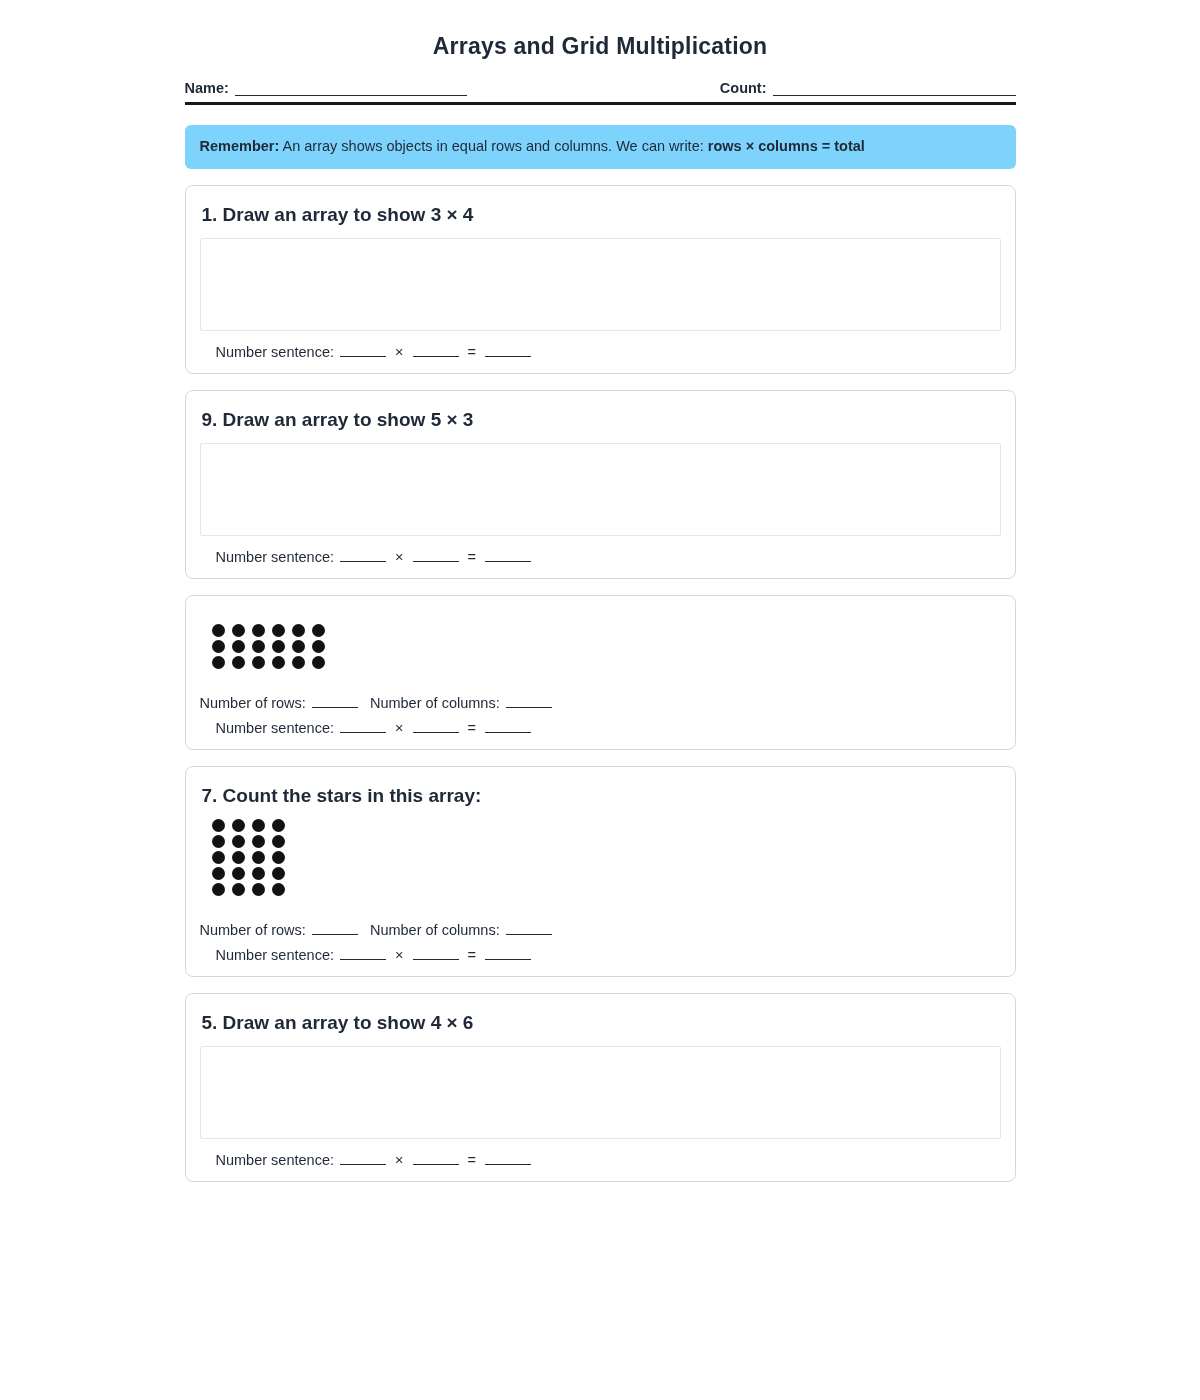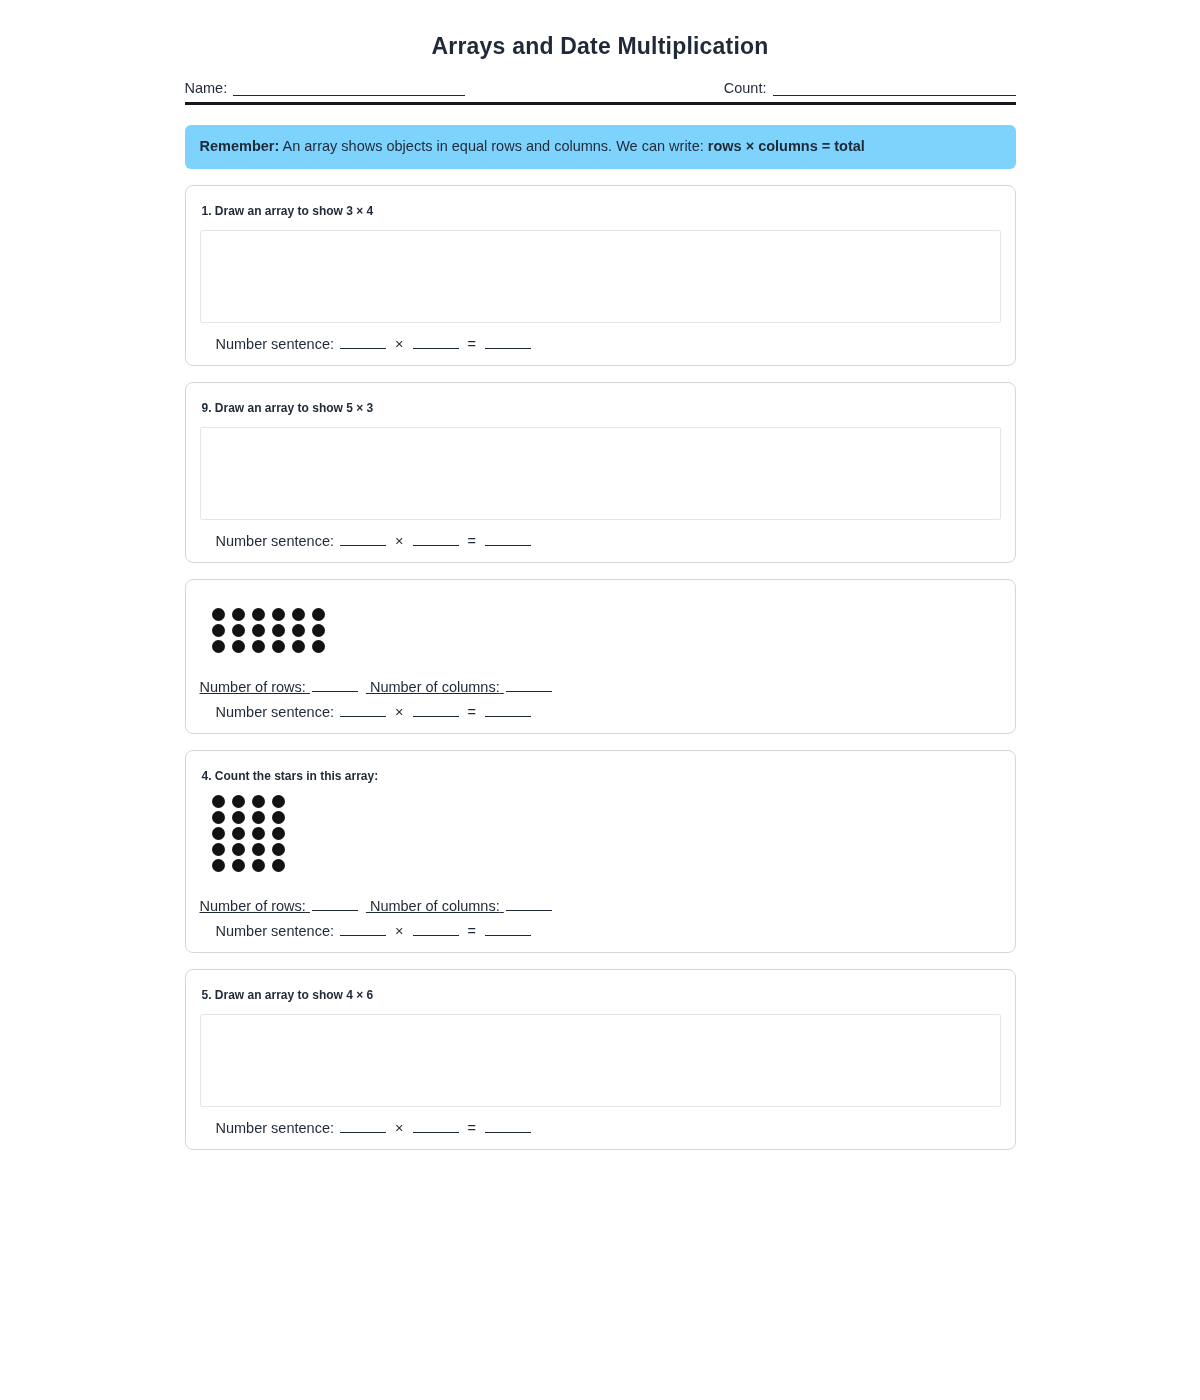--- a/index.html
+++ b/index.html
@@ -20,20 +20,21 @@
     font-weight: bold;
     text-align: center;
     letter-spacing: 0.2px;
     margin-bottom: 20px;
   }
   .name-date-row {
     display: flex;
     justify-content: space-between;
     align-items: flex-end;
     font-size: 14.5px;
+    font-weight: bold;
   }
   .nd-group { display: flex; align-items: flex-end; }
   .nd-label { white-space: nowrap; padding-right: 6px; }
   .write-line {
     display: inline-block;
     height: 15px;
     border-bottom: 1.6px solid #1f2937;
   }
   .name-line { width: 232px; }
   .date-line { width: 243px; }
@@ -51,21 +52,21 @@
     line-height: 1.1;
   }
   .bold { font-weight: bold; }
   .card {
     margin-top: 16px;
     border: 1px solid #d4d8dd;
     border-radius: 8px;
     padding: 16px 14px 13px 14px;
   }
   .card-heading {
-    font-size: 12px;
+    font-size: 19px;
     font-weight: bold;
     margin: 2px 0 12px 2px;
   }
   .draw-box {
     border: 1px solid #e4e7ea;
     border-radius: 2px;
     height: 93px;
     background: #ffffff;
   }
   .sentence-line {
@@ -91,31 +92,30 @@
   .dot {
     width: 13px;
     height: 13px;
     border-radius: 50%;
     background: #121212;
   }
   .rows-cols-line {
     font-size: 14.5px;
     margin-bottom: 9px;
     white-space: nowrap;
-    text-decoration: underline;
   }
   .rows-cols-line .blank.first { margin-right: 8px; }
   .count-sentence { margin-top: 0; }
 </style>
 </head>
 <body>
 
 <div class="page">
 
-  <div class="title">Arrays and Date Multiplication</div>
+  <div class="title">Arrays and Grid Multiplication</div>
 
   <div class="name-date-row">
     <div class="nd-group">
       <span class="nd-label">Name:</span>
       <span class="write-line name-line"></span>
     </div>
     <div class="nd-group">
       <span class="nd-label">Count:</span>
       <span class="write-line date-line"></span>
     </div>
@@ -186,21 +186,21 @@
       <span>Number sentence:</span>
       <span class="blank"></span>
       <span class="sign">×</span>
       <span class="blank"></span>
       <span class="sign">=</span>
       <span class="blank"></span>
     </div>
   </div>
 
   <div class="card">
-    <div class="card-heading">4. Count the stars in this array:</div>
+    <div class="card-heading">7. Count the stars in this array:</div>
     <div class="dots-grid" style="grid-template-columns: repeat(4, 13px);">
         <span class="dot"></span>
         <span class="dot"></span>
         <span class="dot"></span>
         <span class="dot"></span>
         <span class="dot"></span>
         <span class="dot"></span>
         <span class="dot"></span>
         <span class="dot"></span>
         <span class="dot"></span>

